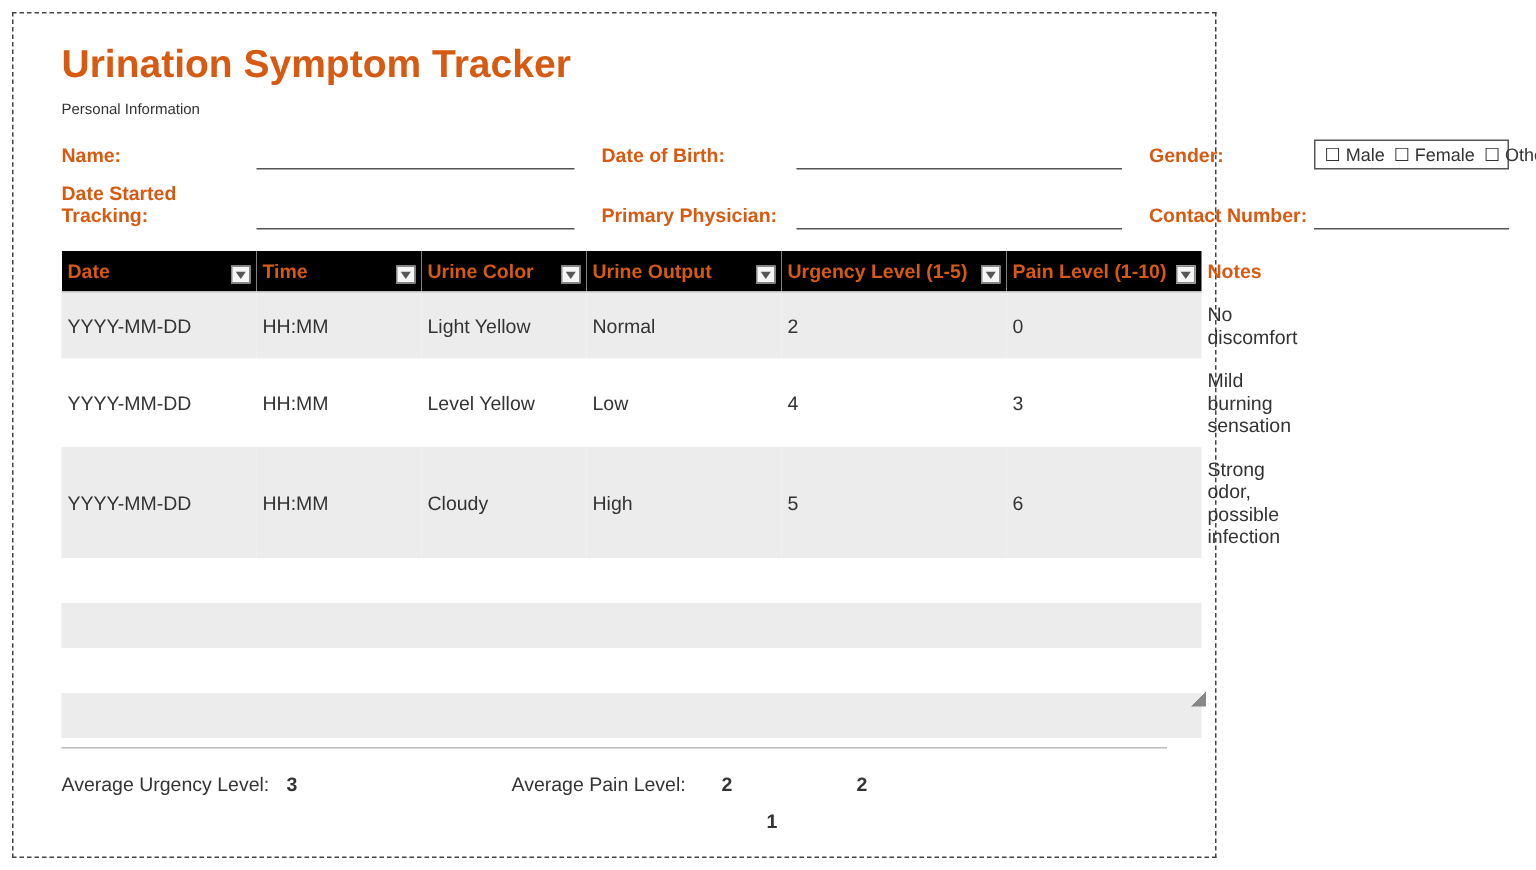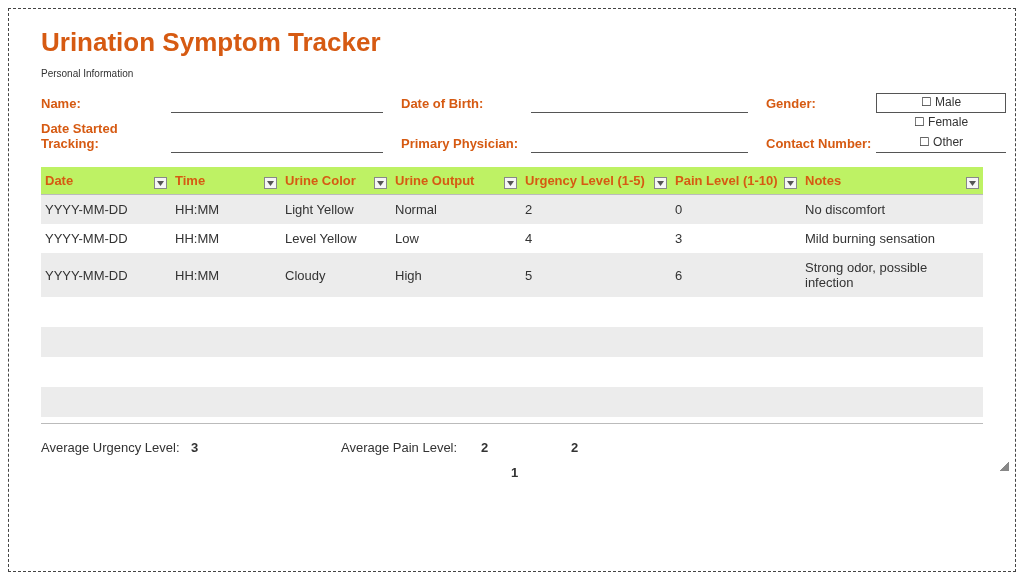--- a/index.html
+++ b/index.html
@@ -5,21 +5,21 @@
   * { box-sizing: border-box; }
   body {
     margin: 0;
     padding: 8px;
     font-family: "Segoe UI", Arial, sans-serif;
     font-size: 13px;
     color: #333;
     background: #fff;
   }
   .page {
-    width: 1008px;
+    width: 803px;
     height: 564px;
     border: 1.5px dashed #444;
     padding: 18px 32px 14px 32px;
     position: relative;
   }
   .title {
     color: #d65a12;
     font-size: 26px;
     font-weight: 700;
     margin-bottom: 10px;
@@ -50,39 +50,38 @@
   .gender-box {
     border: 1px solid #555;
     height: 20px;
     padding: 1px 6px;
     font-size: 12px;
     color: #333;
     display: flex;
     align-items: center;
     gap: 6px;
     white-space: nowrap;
-    flex-direction: column;
   }
   .cb { font-family: "Segoe UI Symbol", Arial, sans-serif; }
   .data-label { margin: 6px 0 8px 0; }
 
   table.data {
     width: 100%;
     border-collapse: collapse;
     font-size: 13px;
     table-layout: fixed;
   }
   table.data th {
     text-align: left;
     color: #d65a12;
     font-weight: 700;
     padding: 6px 4px 6px 4px;
     border-bottom: 1px solid #bbb;
     position: relative;
-    background: #bef264;
+    background: #000000;
     vertical-align: bottom;
   }
   .filter-icon {
     position: absolute;
     right: 4px;
     bottom: 5px;
     width: 13px;
     height: 12px;
     border: 1px solid #888;
     background: #f6f6f6;

